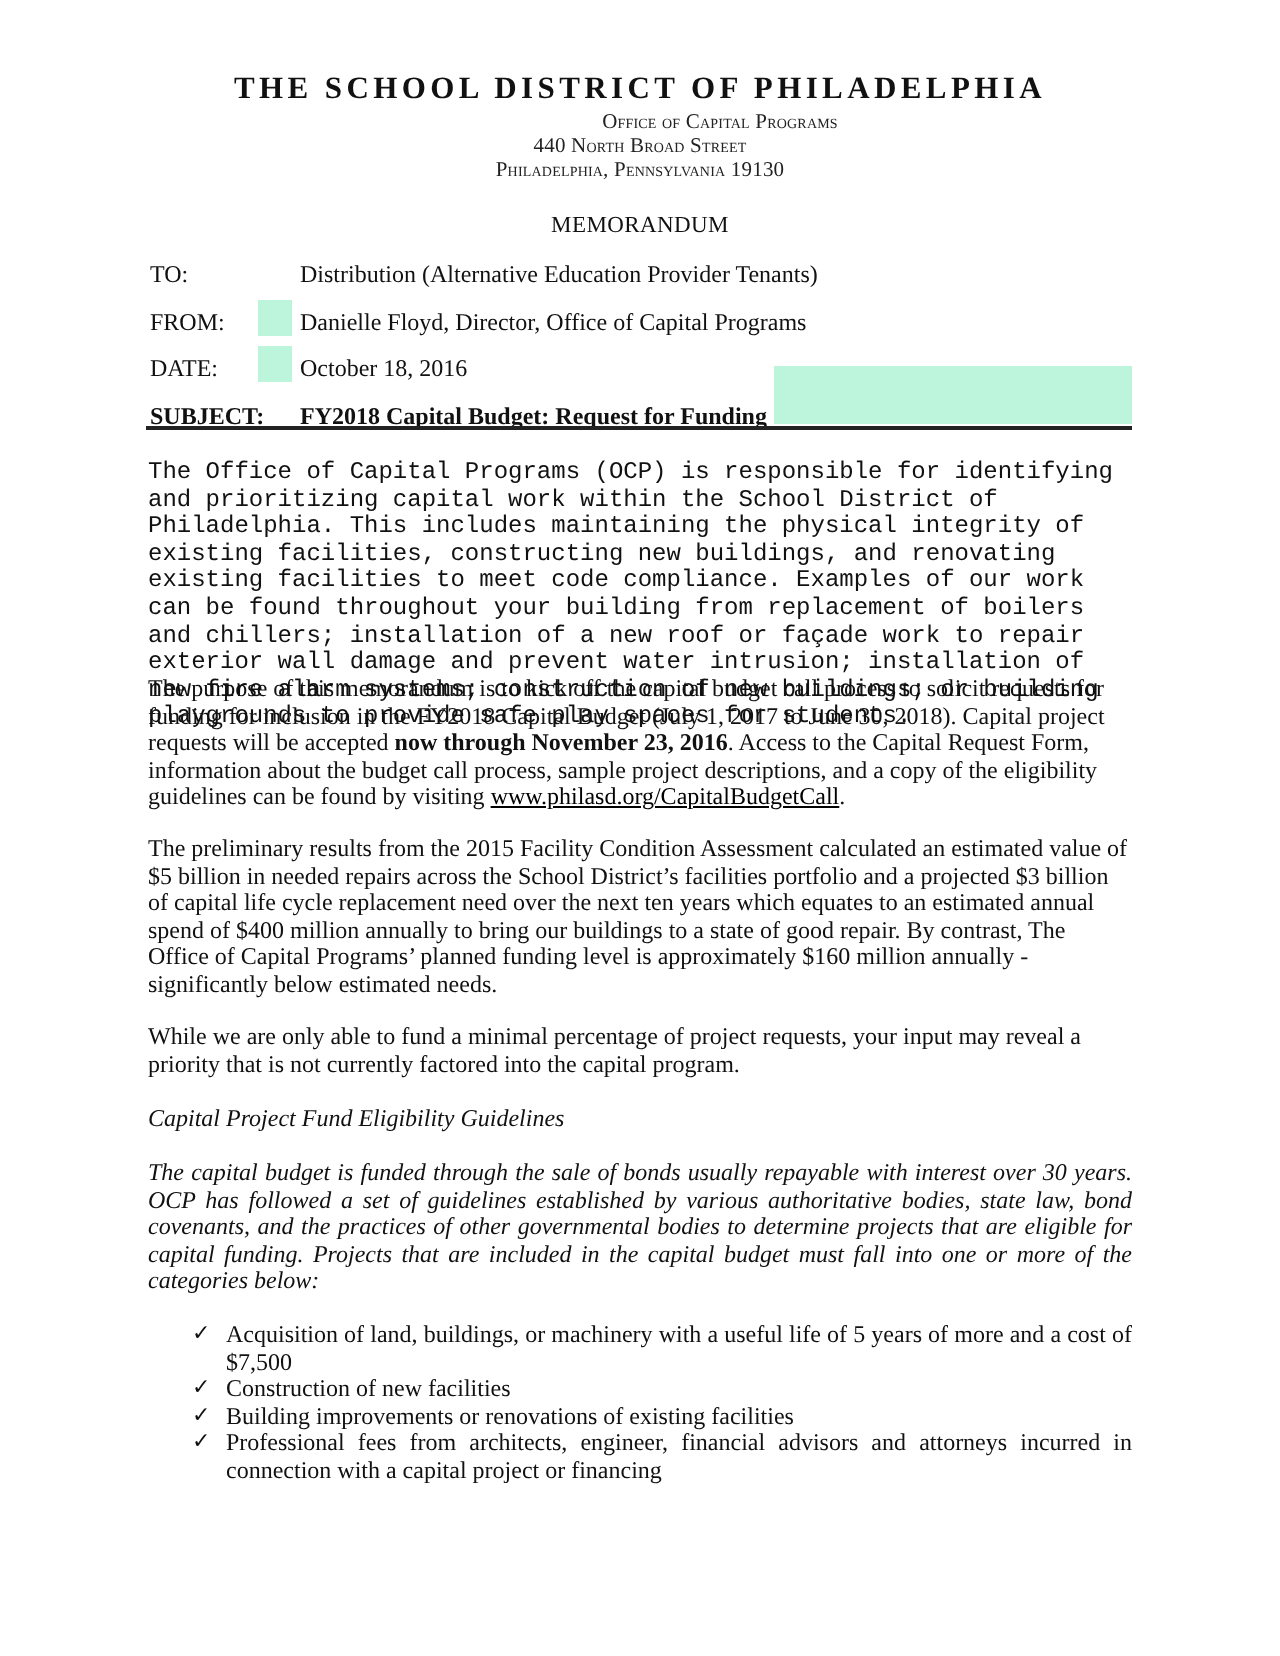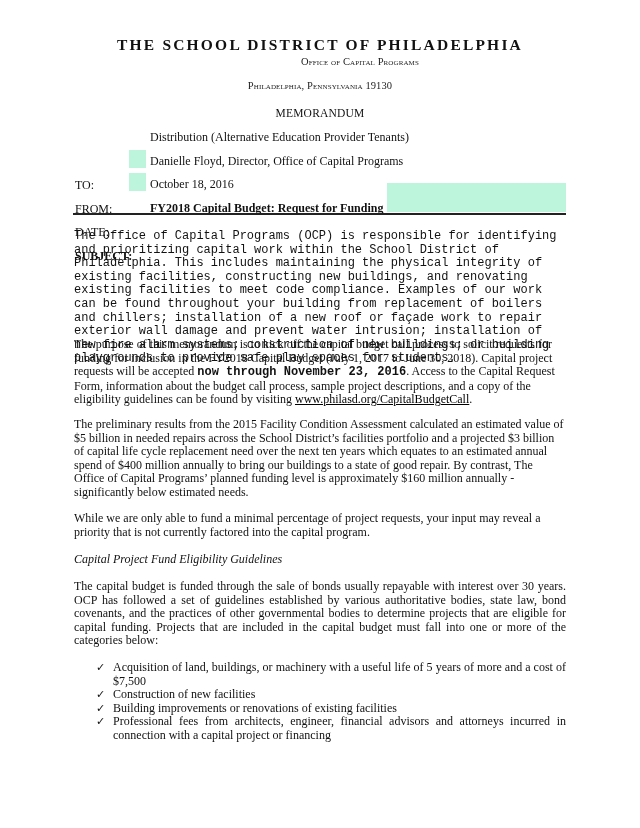--- a/index.html
+++ b/index.html
@@ -12,57 +12,58 @@
   .org-line { position: absolute; left: 0; width: 640px; text-align: center;
               font-size: 10.5px; font-variant: small-caps; color: #222; letter-spacing: 0.1px; }
   .org-line.l1 { top: 56px; margin-left: 40px; }
   .org-line.l2 { top: 68px; }
   .org-line.l3 { top: 80px; }
 
   .memo-title { position: absolute; top: 107px; left: 0; width: 640px; text-align: center;
                 font-size: 11.5px; font-weight: normal; letter-spacing: 0.2px; }
 
   .hdr-row { position: absolute; left: 75px; font-size: 12px; white-space: nowrap; }
-  .hdr-row .lbl { position: absolute; left: 0; margin-top: 48px; }
+  .hdr-row .lbl { position: absolute; left: 0; }
   .hdr-row .val { position: absolute; left: 75px; }
   .hdr-row.to { top: 130px; }
   .hdr-row.from { top: 154px; }
   .hdr-row.date { top: 177px; }
   .hdr-row.subj { top: 201px; font-weight: bold; }
 
   .hl { position: absolute; background: #bdf5dc; }
   .hl.h1 { left: 129px; top: 150px; width: 17px; height: 18px; }
   .hl.h2 { left: 129px; top: 173px; width: 17px; height: 18px; }
   .hl.h3 { left: 387px; top: 183px; width: 179px; height: 29px; }
 
   .rule { position: absolute; left: 73px; top: 213px; width: 493px; height: 2px; background: #222; }
 
   .para { position: absolute; left: 74px; width: 492px; font-size: 12px; line-height: 13.6px; }
-  .para.justify { text-align: justify; }
+  .para.justify { text-align: justify; font-style: italic; }
   .para.p1 { top: 230px; font-family: Liberation Mono, monospace; }
   .para.p2 { top: 338px; }
   .para.p3 { top: 418px; }
   .para.p4 { top: 512px; }
   .para.p5 { top: 553px; font-style: italic; }
   .para.p6 { top: 580px; }
-  .para b { font-weight: bold; font-family: Liberation Mono, monospace; }
+  .para b { font-weight: bold; }
   .link { color: #000000; text-decoration: underline; cursor: pointer; }
 
   .checklist { position: absolute; left: 96px; top: 661px; width: 470px; margin: 0; padding: 0;
                list-style: none; font-size: 12px; line-height: 13.6px; }
   .checklist li { position: relative; padding-left: 17px; text-align: justify; }
   .checklist .check { position: absolute; left: 0; top: 0; font-size: 11px; }
 </style>
 </head>
 <body>
 
 <div class="page">
 
   <div class="org-title">THE SCHOOL DISTRICT OF PHILADELPHIA</div>
   <div class="org-line l1">Office of Capital Programs</div>
+  <div class="org-line l2">440 North Broad Street</div>
   <div class="org-line l3">Philadelphia, Pennsylvania 19130</div>
 
   <div class="memo-title">MEMORANDUM</div>
 
   <div class="hl h1"></div>
   <div class="hl h2"></div>
   <div class="hl h3"></div>
 
   <div class="hdr-row to">
     <span class="lbl">TO:</span>

